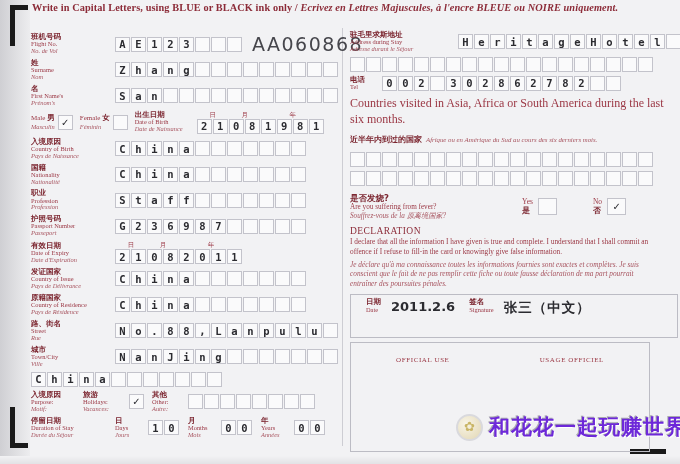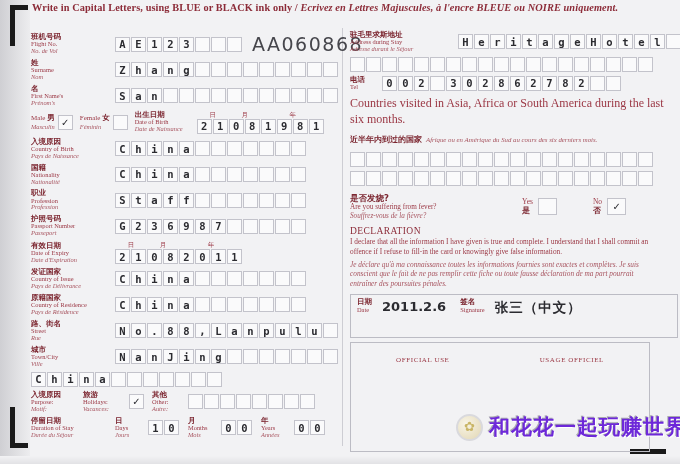--- a/index.html
+++ b/index.html
@@ -65,21 +65,21 @@
   .yn{display:flex;align-items:center;margin-right:36px}
   .yn-lbl{line-height:1.15;margin-right:5px}
   .yn-lbl .en{font-size:7.5px}
   .yn-lbl .zh{font-size:8px}
 
   .decl-title{font-size:9.5px;font-weight:normal;color:#8c2b38;letter-spacing:.4px;margin-top:2px}
   .decl-en{font-size:7.3px;color:#9b3744;line-height:1.32;margin-top:1px;width:312px}
   .decl-fr{font-size:7.3px;font-style:italic;color:#a85560;line-height:1.32;margin-top:3px;width:312px}
 
   .sigbox{box-sizing:border-box;width:328px;height:44px;border:1px solid #bcbcc4;margin-top:6px;
-          padding:3px 6px;display:flex;align-items:flex-start}
+          padding:3px 15px;display:flex;align-items:flex-start}
   .sig-val{font-family:"DejaVu Sans",sans-serif;font-weight:bold;font-size:13px;color:#2b2b30;margin:1px 14px 0 6px}
   .sig-name{font-size:13.5px;letter-spacing:1px}
 
   .offbox{box-sizing:border-box;width:300px;height:110px;border:1px solid #bcbcc4;margin-top:4px;
           display:flex;justify-content:space-around;align-items:flex-start;padding-top:13px;
           font-size:7px;color:#9b3744;letter-spacing:.6px}
 
   .watermark{position:absolute;left:456px;top:413px;display:flex;align-items:center;z-index:5}
   .wm-icon{box-sizing:border-box;width:27px;height:27px;border-radius:50%;
            background:radial-gradient(circle at 35% 35%,#f8f4e6,#e2d7b4);border:2px solid #d9d9dd;
@@ -623,21 +623,21 @@
         <span class="cell"></span>
         <span class="cell"></span>
         <span class="cell"></span>
         <span class="cell"></span>
       </div>
 
     <div class="fever">
       <div class="fever-lbl lbl">
         <div class="zh">是否发烧?</div>
         <div class="en">Are you suffering from fever?</div>
-        <div class="fr">Souffrez-vous de la fièvre?</div>
+        <div class="fr">Souffrez-vous de la 原离境国家?</div>
       </div>
       <div class="yn">
         <div class="yn-lbl">
           <div class="en">Yes</div>
           <div class="zh">是</div>
         </div>
         <div class="chk chk-lg">
             <span></span>
           </div>
       </div>

